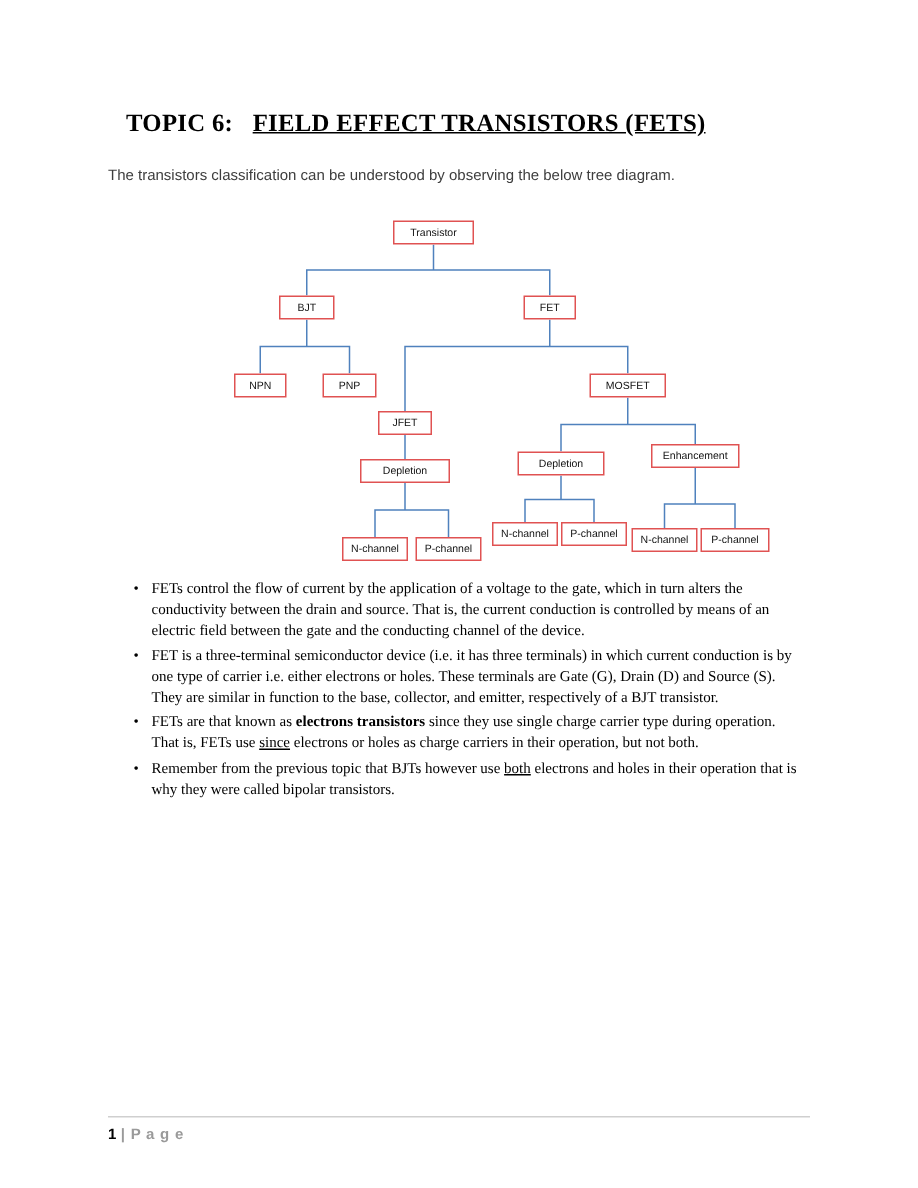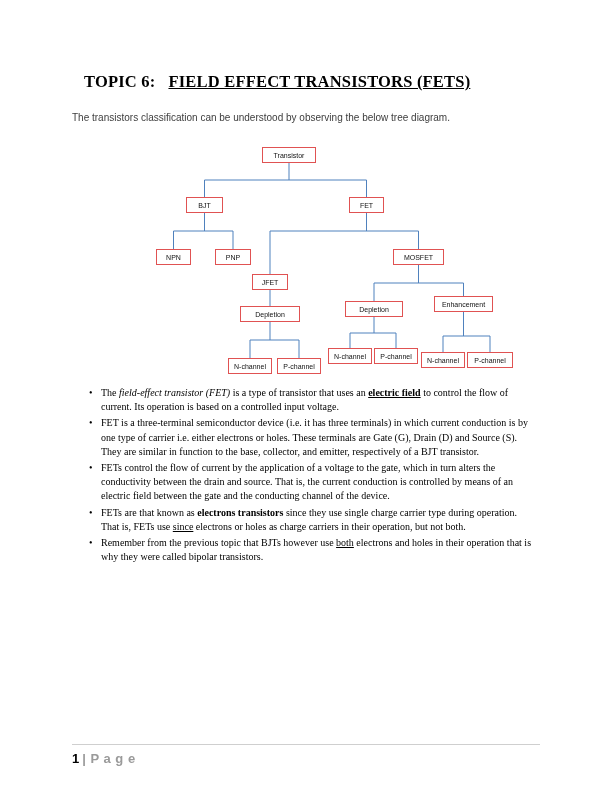--- a/index.html
+++ b/index.html
@@ -46,21 +46,21 @@
   .bullets li{position:relative;padding-left:13px;margin-bottom:2px;}
   .bullets li::before{content:"\2022";position:absolute;left:1px;}
   .bullets li.gap-before{margin-top:11px;}
   .italic{font-style:italic;}
   .bold{font-weight:bold;}
   .underline{text-decoration:underline;}
 
   
   .footer-rule{position:absolute;left:72px;right:72px;top:744px;border-top:1px solid #cfcfcf;}
   .footer{position:absolute;left:72px;top:751px;font-family:"Liberation Sans",sans-serif;
-          font-size:13px;font-weight:bold;}
+          font-size:10px;font-weight:bold;}
   .footer .num{color:#000;}
   .footer .label{color:var(--footer-gray,#9a9a9a);margin-left:3px;letter-spacing:.5px;}
 </style>
 </head>
 <body>
 
 <div class="page">
 
   <h1 class="title"><span>TOPIC 6:</span><span class="main">FIELD EFFECT TRANSISTORS (FETS)</span></h1>
 
@@ -90,23 +90,22 @@
     <div class="node p-enh">Enhancement</div>
     <div class="node p-jn">N-channel</div>
     <div class="node p-jp">P-channel</div>
     <div class="node p-mn">N-channel</div>
     <div class="node p-mp">P-channel</div>
     <div class="node p-en">N-channel</div>
     <div class="node p-ep">P-channel</div>
   </div>
 
   <ul class="bullets">
-      <li><span>The </span><span class="italic">field-effect transistor (FET)</span><span> is a type of transistor that uses an </span><span class="bold underline">electric field</span><span> to control the flow of current. Its operation is based on a controlled input voltage.</span></li>
+      <li><span>FETs control the flow of current by the application of a voltage to the gate, which in turn alters the conductivity between the drain and source. That is, the current conduction is controlled by means of an electric field between the gate and the conducting channel of the device.</span></li>
       <li><span>FET is a three-terminal semiconductor device (i.e. it has three terminals) in which current conduction is by one type of carrier i.e. either electrons or holes.  These terminals are Gate (G), Drain (D) and Source (S). They are similar in function to the base, collector, and emitter, respectively of a BJT transistor.</span></li>
-      <li><span>FETs control the flow of current by the application of a voltage to the gate, which in turn alters the conductivity between the drain and source. That is, the current conduction is controlled by means of an electric field between the gate and the conducting channel of the device.</span></li>
       <li><span>FETs are that known as </span><span class="bold">electrons transistors</span><span> since they use single charge carrier type during operation. That is, FETs use </span><span class="underline">since</span><span> electrons or holes as charge carriers in their operation, but not both.</span></li>
       <li><span>Remember from the previous topic that BJTs however use </span><span class="underline">both</span><span> electrons and holes in their operation that is why they were called bipolar transistors.</span></li>
     </ul>
 
   <div class="footer-rule"></div>
   <div class="footer"><span class="num">1</span><span class="label">| P a g e</span></div>
 
 </div>
 
 </body></html>

